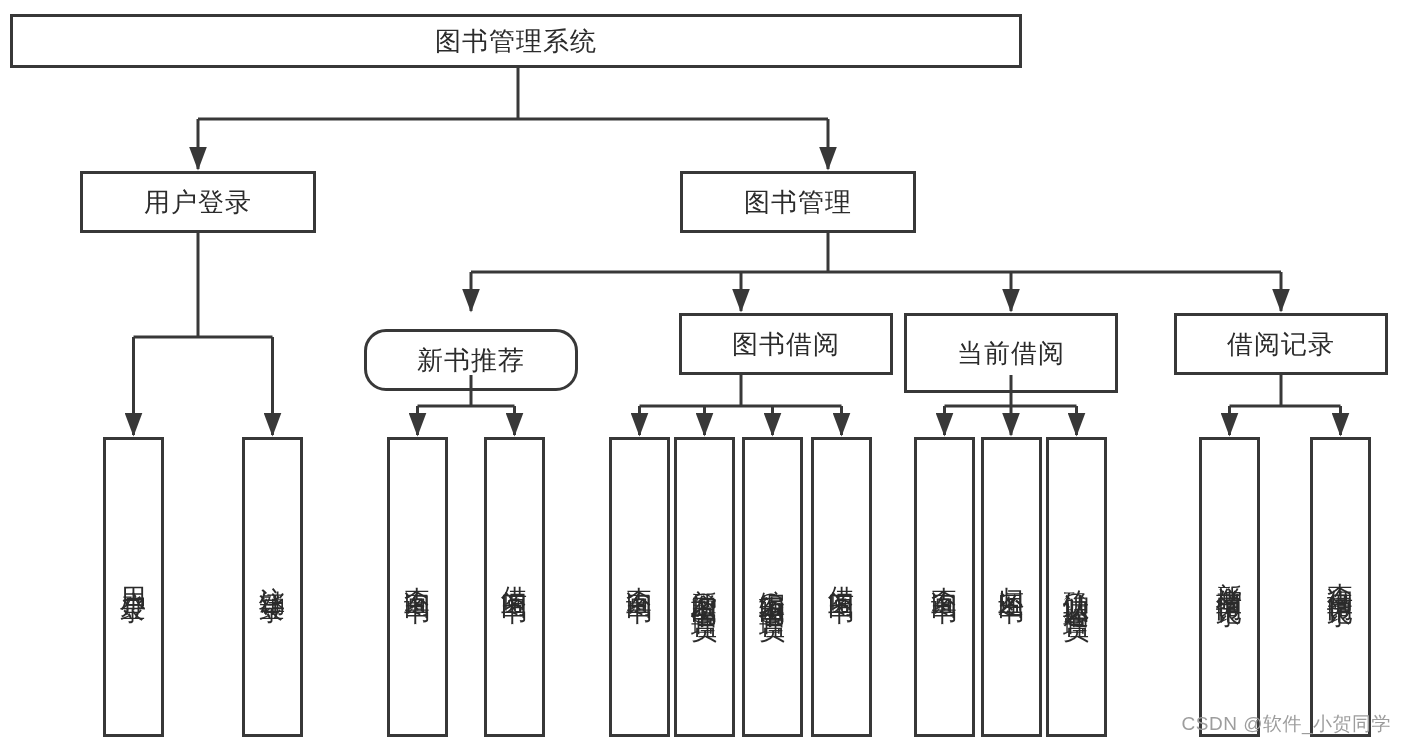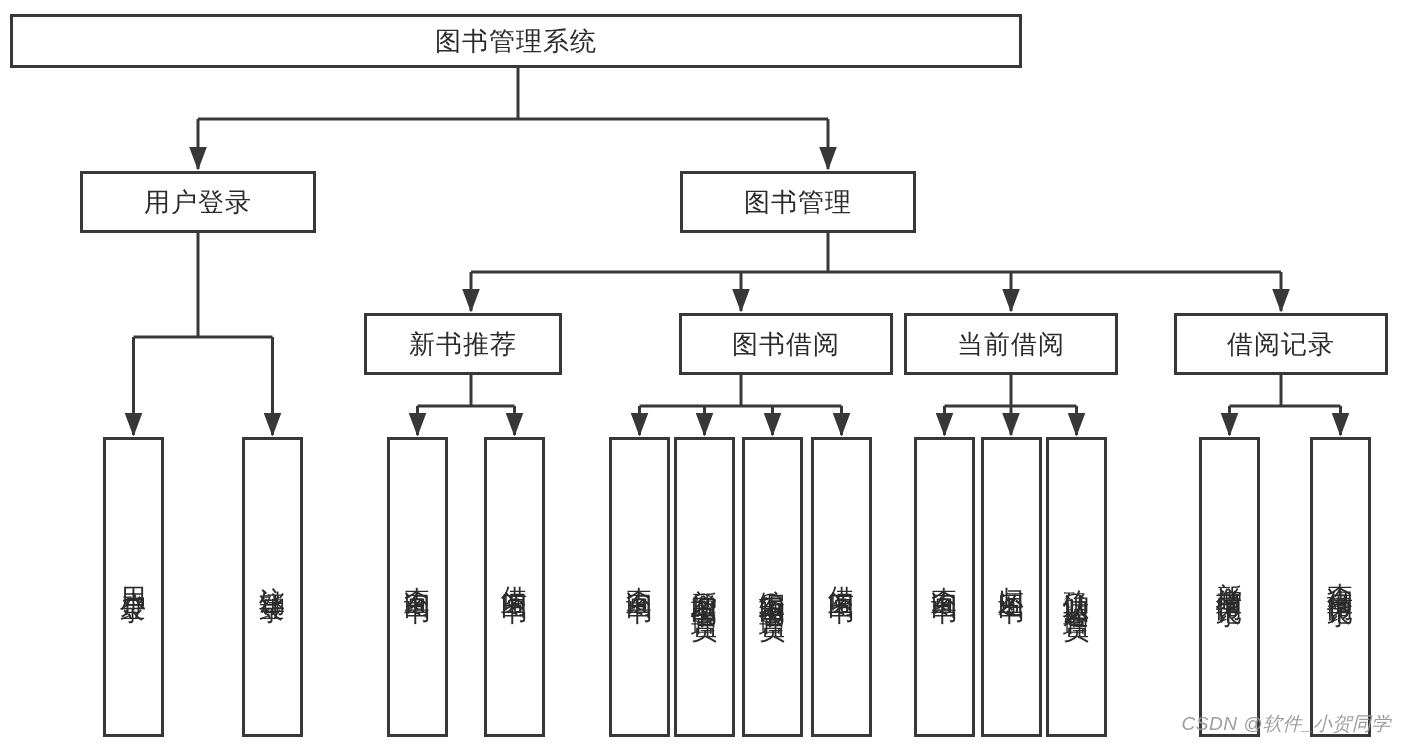--- a/index.html
+++ b/index.html
@@ -13,36 +13,36 @@
     font-size:26px;color:#2b2b2b;letter-spacing:1px;white-space:nowrap;
   }
   .leaf{
     writing-mode:vertical-rl;text-orientation:mixed;
     font-size:26px;letter-spacing:4px;line-height:1;
   }
   .leaf.nudge{padding-bottom:26px;}
   #connectors{position:absolute;left:0;top:0;pointer-events:none;z-index:5;}
   #watermark{
     position:absolute;right:14px;bottom:10px;z-index:9;
-    font-size:19px;color:#9d9d9d;letter-spacing:0.5px;font-style:italic;
+    font-size:19px;color:#9d9d9d;letter-spacing:0.5px;
   }
 </style>
 </head>
 <body>
 
 <div id="canvas">
 
   <div class="node" style="left:10px;top:14px;width:1012px;height:54px;">图书管理系统</div>
 
   <div class="node" style="left:80px;top:171px;width:236px;height:62px;">用户登录</div>
   <div class="node" style="left:680px;top:171px;width:236px;height:62px;">图书管理</div>
 
-  <div class="node" style="left:364px;top:313px;width:198px;height:62px;">新书推荐</div>
+  <div class="node" style="left:364px;top:329px;width:214px;height:62px;border-radius:22px;">新书推荐</div>
   <div class="node" style="left:634px;top:313px;width:214px;height:62px;margin-left:45px;">图书借阅</div>
-  <div class="node" style="left:904px;top:313px;width:214px;height:62px;">当前借阅</div>
+  <div class="node" style="left:904px;top:313px;width:214px;height:80px;">当前借阅</div>
   <div class="node" style="left:1174px;top:313px;width:214px;height:62px;">借阅记录</div>
 
   <div class="node leaf nudge" style="left:103px;top:437px;width:61px;height:300px;">用户登录</div>
   <div class="node leaf nudge" style="left:242px;top:437px;width:61px;height:300px;">注销登录</div>
   <div class="node leaf nudge" style="left:387px;top:437px;width:61px;height:300px;">查询图书</div>
   <div class="node leaf nudge" style="left:484px;top:437px;width:61px;height:300px;">借阅图书</div>
   <div class="node leaf nudge" style="left:609px;top:437px;width:61px;height:300px;">查询图书</div>
   <div class="node leaf" style="left:674px;top:437px;width:61px;height:300px;">新增图书（管理员）</div>
   <div class="node leaf" style="left:742px;top:437px;width:61px;height:300px;">编辑图书（管理员）</div>
   <div class="node leaf nudge" style="left:811px;top:437px;width:61px;height:300px;">借阅图书</div>

